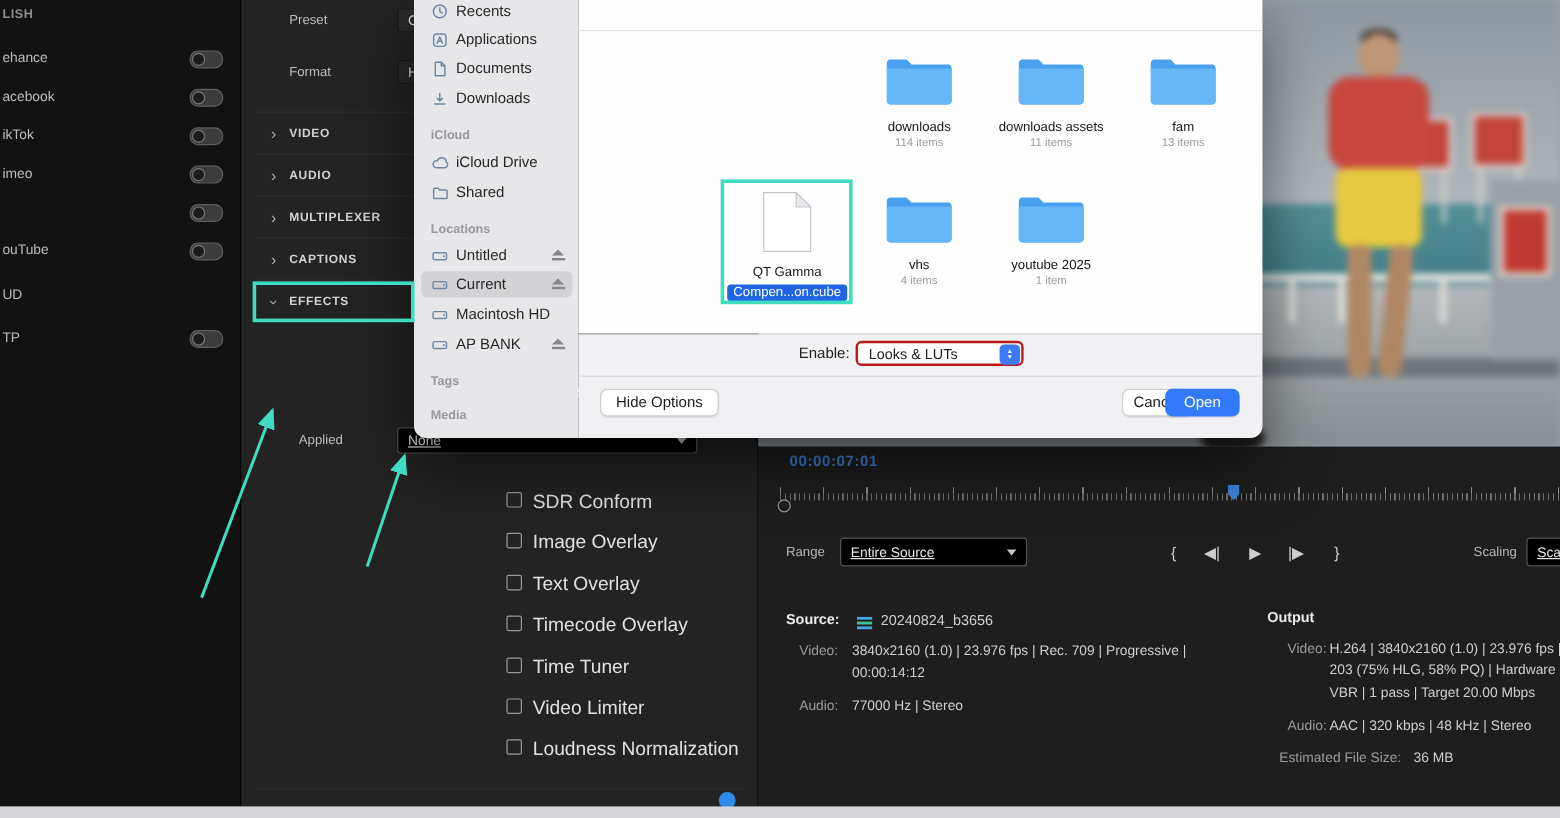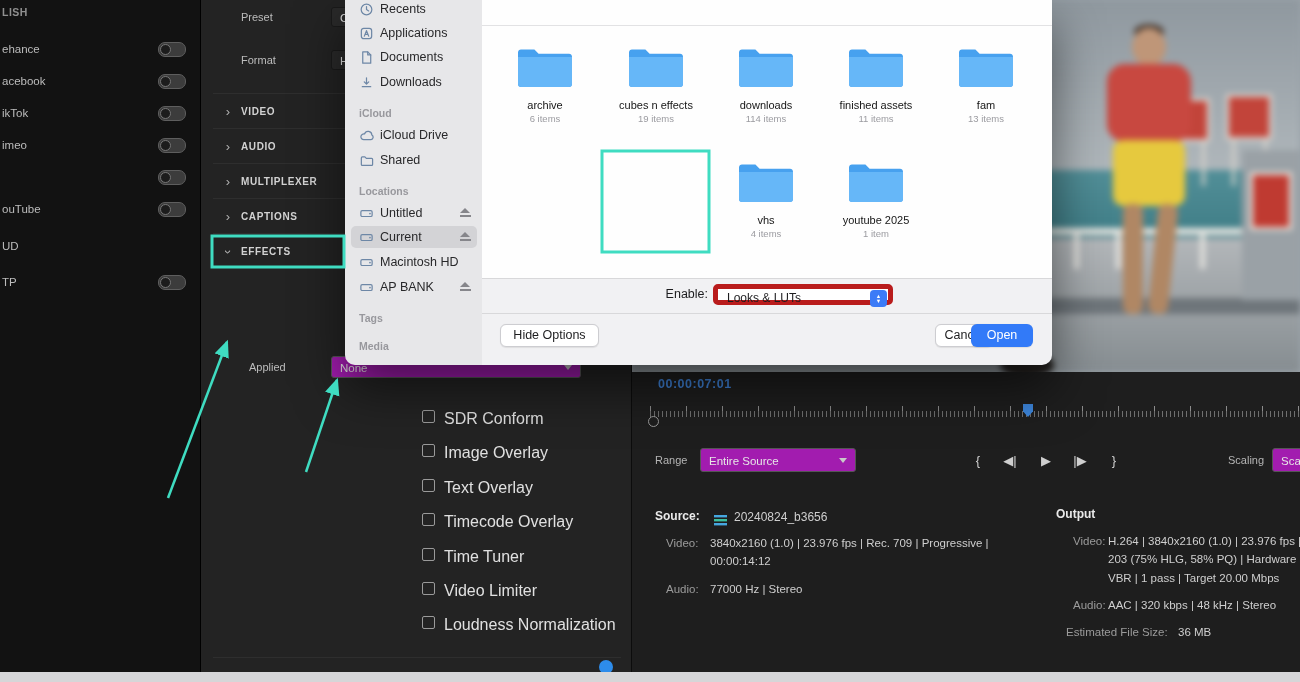--- a/index.html
+++ b/index.html
@@ -20,21 +20,21 @@
   .field{background:#2a2a2a;border:1px solid #1a1a1a;border-radius:3px;color:#e2e2e2;font-size:11.5px;line-height:20px;padding:0 8px;box-sizing:border-box;}
   .div-line{left:12px;width:408px;height:1px;background:#2e2e2e;}
   .sec-row{left:12px;width:408px;height:20px;}
   .sec-chev{position:absolute;left:10px;top:1px;color:#b0b0b0;font-size:13px;line-height:16px;width:10px;text-align:center;}
   .sec-chev.open{transform:rotate(90deg);}
   .sec-label{position:absolute;left:28px;top:3px;font-size:10px;font-weight:bold;letter-spacing:.6px;color:#d2d2d2;}
   .chk-row{left:221px;height:15px;width:220px;}
   .chk{position:absolute;left:0;top:0;width:13px;height:13px;border:1px solid #9a9a9a;border-radius:2px;background:transparent;box-sizing:border-box;}
   .chk.on::after{content:"\2713";position:absolute;left:1px;top:-2px;font-size:12px;color:#ececec;}
   .chk-label{position:absolute;left:22px;top:0;font-size:16px;color:#e0e0e0;white-space:nowrap;}
-  .dd{background:#a21caf;border:1px solid #555;border-radius:3px;color:#e6e6e6;font-size:11.5px;padding:0 8px;box-sizing:border-box;white-space:nowrap;overflow:hidden;}
+  .dd{background:#000000;border:1px solid #555;border-radius:3px;color:#e6e6e6;font-size:11.5px;padding:0 8px;box-sizing:border-box;white-space:nowrap;overflow:hidden;text-decoration:underline;}
   .dd::after{content:"";position:absolute;right:8px;top:50%;margin-top:-2px;border-left:4px solid transparent;border-right:4px solid transparent;border-top:5px solid #c9c9c9;}
   .info-dot{left:398px;top:660px;width:14px;height:14px;border-radius:50%;background:#2d8ceb;}
 
   
   .preview{left:632px;top:0;width:668px;height:672px;background:#1e1e1e;}
   .frame{left:0;top:0;width:668px;height:372px;background:#9aa2a8;overflow:hidden;}
   .scene{position:absolute;left:0;top:0;width:668px;height:372px;filter:blur(3px);}
   .sky{position:absolute;left:0;top:0;width:668px;height:200px;background:linear-gradient(180deg,#8f989f,#b5bcc0);}
   .sea{position:absolute;left:0;top:170px;width:668px;height:68px;background:linear-gradient(180deg,#528f98,#3f7d86);}
   .deck{position:absolute;left:0;top:238px;width:668px;height:134px;background:linear-gradient(180deg,#b3b7ba,#868d91);}
@@ -80,21 +80,21 @@
   .sb-ic{width:15px;height:15px;flex:0 0 15px;display:flex;align-items:center;justify-content:center;}
   .sb-ic svg{stroke:#6d87a6;fill:none;stroke-width:1.3;stroke-linecap:round;stroke-linejoin:round;}
   .eject{margin-left:auto;margin-right:6px;width:11px;height:10px;position:relative;flex:0 0 11px;}
   .eject::before{content:"";position:absolute;left:0;top:0;border-left:5.5px solid transparent;border-right:5.5px solid transparent;border-bottom:5px solid #86868b;}
   .eject::after{content:"";position:absolute;left:0;top:7px;width:11px;height:2px;background:#86868b;}
   .tile{width:110px;text-align:center;}
   .tile-name{font-size:11px;color:#161616;margin-top:5px;line-height:13px;white-space:nowrap;overflow:hidden;}
   .tile-count{font-size:9.5px;color:#9b9ba0;margin-top:1px;}
   .pill{display:inline-block;background:#2066e4;color:#fff;border-radius:3px;padding:0 5px;font-size:11px;line-height:14px;margin-top:1px;}
   .enable-label{left:281px;top:287px;width:82px;text-align:right;font-size:12.5px;color:#1d1d1f;}
-  .popup{left:368px;top:284px;width:180px;height:21px;background:#fff;border:5px solid #b91c1c;border-radius:5px;box-sizing:border-box;font-size:12px;color:#1d1d1f;}
+  .popup{left:368px;top:284px;width:140px;height:21px;background:#fff;border:2px solid #b91c1c;border-radius:5px;box-sizing:border-box;font-size:12px;color:#1d1d1f;}
   .popup-text{position:absolute;left:9px;top:2px;}
   .stepper{position:absolute;right:1px;top:1px;width:17px;height:17px;background:#3b7bf7;border-radius:4px;display:flex;flex-direction:column;align-items:center;justify-content:center;color:#fff;font-size:5.5px;line-height:5px;}
   .mac-btn{box-sizing:border-box;background:#fff;border:1px solid #cdcdd1;border-radius:6px;font-size:12.5px;color:#1d1d1f;text-align:center;line-height:21px;box-shadow:0 .5px 1px rgba(0,0,0,.08);}
   .mac-btn.primary{background:#327af8;color:#fff;border:none;line-height:23px;}
   .tctl{background:#eeeef0;border:1px solid #d2d2d5;border-radius:6px;box-sizing:border-box;}
   .tpopup{left:333px;top:-14px;width:180px;height:22px;background:#fff;border:2px solid #8ab0f4;border-radius:7px;box-sizing:border-box;}
   .tsearch{left:556px;top:-14px;width:128px;height:22px;background:#fff;border:1px solid #d2d2d5;border-radius:11px;box-sizing:border-box;}
 
   .strip{left:0;top:672px;width:1300px;height:10px;background:#d6d6d8;}
   .anno{left:0;top:0;pointer-events:none;z-index:30;}
@@ -397,61 +397,53 @@
         <span class="eject"></span>
       </div>
 
       <div class="a sb-hdr" style="top:312px">Tags</div>
       <div class="a sb-hdr" style="top:340px">Media</div>
     </div>
 
     <div class="a content"></div>
     <div class="a content-hairline"></div>
 
-    <div class="a tile" style="left:145px;top:44px">
-      <svg width="58" height="46" viewBox="0 0 58 46">
-          <path d="M2 8.5c0-1.7 1.3-3 3-3h13.4l4.2 4.2H53c1.7 0 3 1.3 3 3V40c0 1.7-1.3 3-3 3H5c-1.7 0-3-1.3-3-3z" fill="#47a1ef"></path>
-          <path d="M2 13h54v27c0 1.7-1.3 3-3 3H5c-1.7 0-3-1.3-3-3z" fill="#66b7f8"></path>
-        </svg>
-      <div class="tile-name">archive</div>
-      <div class="tile-count">6 items</div>
-    </div>
-    <div class="a tile" style="left:256px;top:44px">
-      <svg width="58" height="46" viewBox="0 0 58 46">
-          <path d="M2 8.5c0-1.7 1.3-3 3-3h13.4l4.2 4.2H53c1.7 0 3 1.3 3 3V40c0 1.7-1.3 3-3 3H5c-1.7 0-3-1.3-3-3z" fill="#47a1ef"></path>
-          <path d="M2 13h54v27c0 1.7-1.3 3-3 3H5c-1.7 0-3-1.3-3-3z" fill="#66b7f8"></path>
-        </svg>
-      <div class="tile-name">cubes n effects</div>
-      <div class="tile-count">19 items</div>
-    </div>
     <div class="a tile" style="left:366px;top:44px">
       <svg width="58" height="46" viewBox="0 0 58 46">
           <path d="M2 8.5c0-1.7 1.3-3 3-3h13.4l4.2 4.2H53c1.7 0 3 1.3 3 3V40c0 1.7-1.3 3-3 3H5c-1.7 0-3-1.3-3-3z" fill="#47a1ef"></path>
           <path d="M2 13h54v27c0 1.7-1.3 3-3 3H5c-1.7 0-3-1.3-3-3z" fill="#66b7f8"></path>
         </svg>
       <div class="tile-name">downloads</div>
       <div class="tile-count">114 items</div>
     </div>
     <div class="a tile" style="left:476px;top:44px">
       <svg width="58" height="46" viewBox="0 0 58 46">
           <path d="M2 8.5c0-1.7 1.3-3 3-3h13.4l4.2 4.2H53c1.7 0 3 1.3 3 3V40c0 1.7-1.3 3-3 3H5c-1.7 0-3-1.3-3-3z" fill="#47a1ef"></path>
           <path d="M2 13h54v27c0 1.7-1.3 3-3 3H5c-1.7 0-3-1.3-3-3z" fill="#66b7f8"></path>
         </svg>
-      <div class="tile-name">finished assets</div>
+      <div class="tile-name">downloads assets</div>
       <div class="tile-count">11 items</div>
     </div>
     <div class="a tile" style="left:586px;top:44px">
       <svg width="58" height="46" viewBox="0 0 58 46">
           <path d="M2 8.5c0-1.7 1.3-3 3-3h13.4l4.2 4.2H53c1.7 0 3 1.3 3 3V40c0 1.7-1.3 3-3 3H5c-1.7 0-3-1.3-3-3z" fill="#47a1ef"></path>
           <path d="M2 13h54v27c0 1.7-1.3 3-3 3H5c-1.7 0-3-1.3-3-3z" fill="#66b7f8"></path>
         </svg>
       <div class="tile-name">fam</div>
       <div class="tile-count">13 items</div>
     </div>
 
+    <div class="a tile" style="left:256px;top:159px">
+      <svg width="42" height="52" viewBox="0 0 42 52">
+          <path d="M1.5 1.5h27l12 12v37h-39z" fill="#ffffff" stroke="#c6c6ca"></path>
+          <path d="M28.5 1.5l12 12h-12z" fill="#e9e9ed" stroke="#c6c6ca"></path>
+        </svg>
+      <div class="tile-name">QT Gamma</div>
+      <div><span class="pill">Compen...on.cube</span></div>
+    </div>
     <div class="a tile" style="left:366px;top:159px">
       <svg width="58" height="46" viewBox="0 0 58 46">
           <path d="M2 8.5c0-1.7 1.3-3 3-3h13.4l4.2 4.2H53c1.7 0 3 1.3 3 3V40c0 1.7-1.3 3-3 3H5c-1.7 0-3-1.3-3-3z" fill="#47a1ef"></path>
           <path d="M2 13h54v27c0 1.7-1.3 3-3 3H5c-1.7 0-3-1.3-3-3z" fill="#66b7f8"></path>
         </svg>
       <div class="tile-name">vhs</div>
       <div class="tile-count">4 items</div>
     </div>
     <div class="a tile" style="left:476px;top:159px">
       <svg width="58" height="46" viewBox="0 0 58 46">

